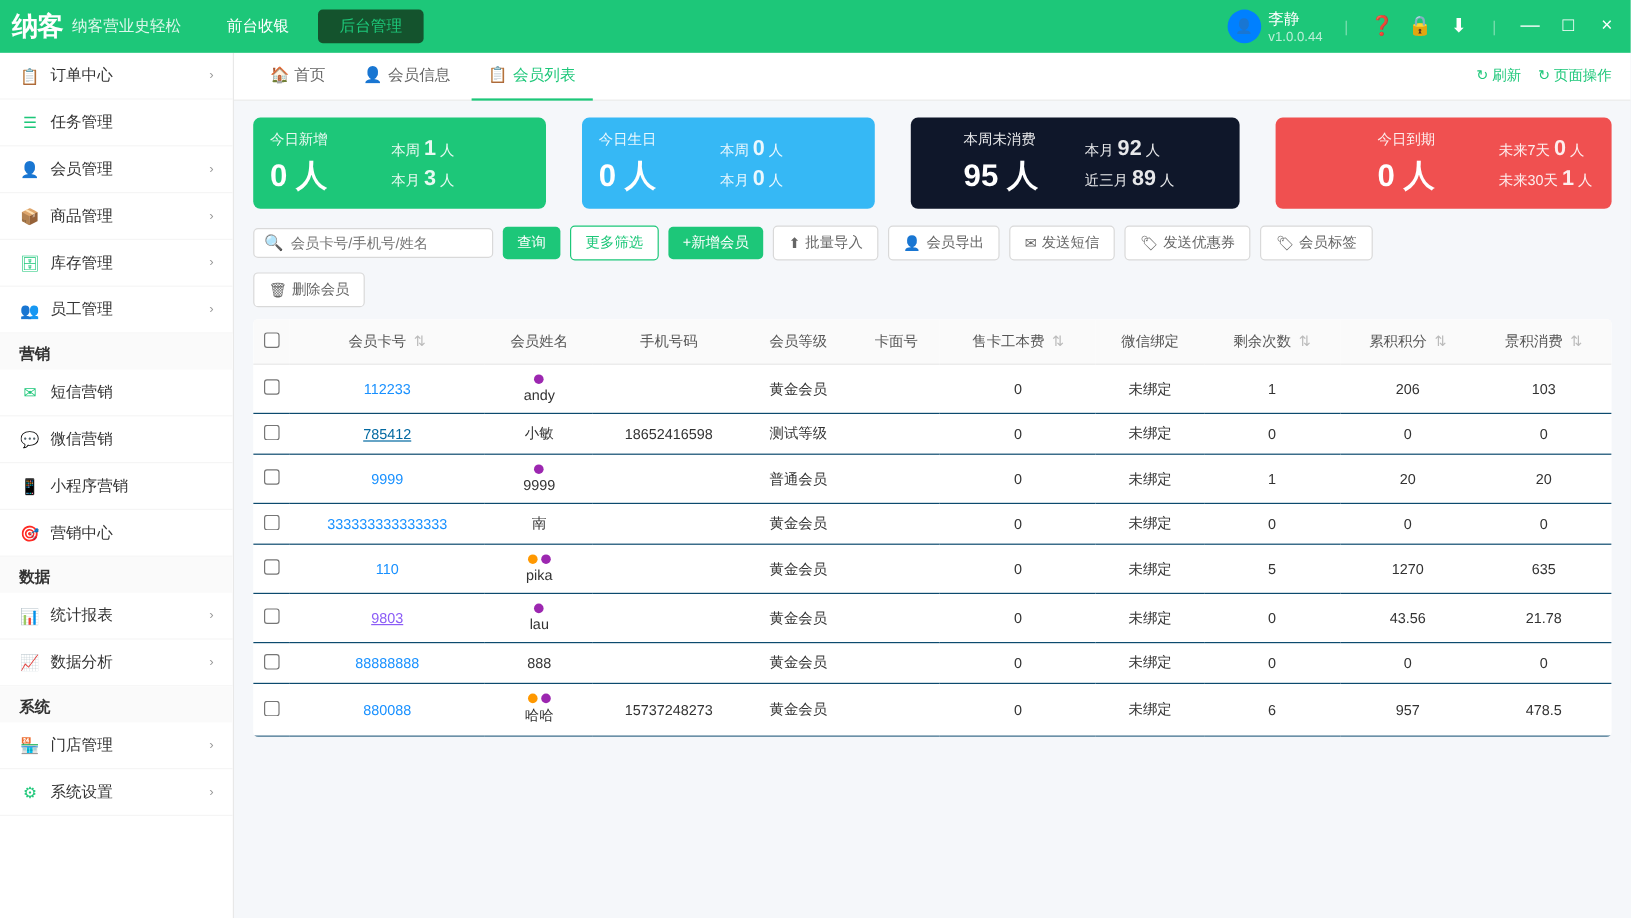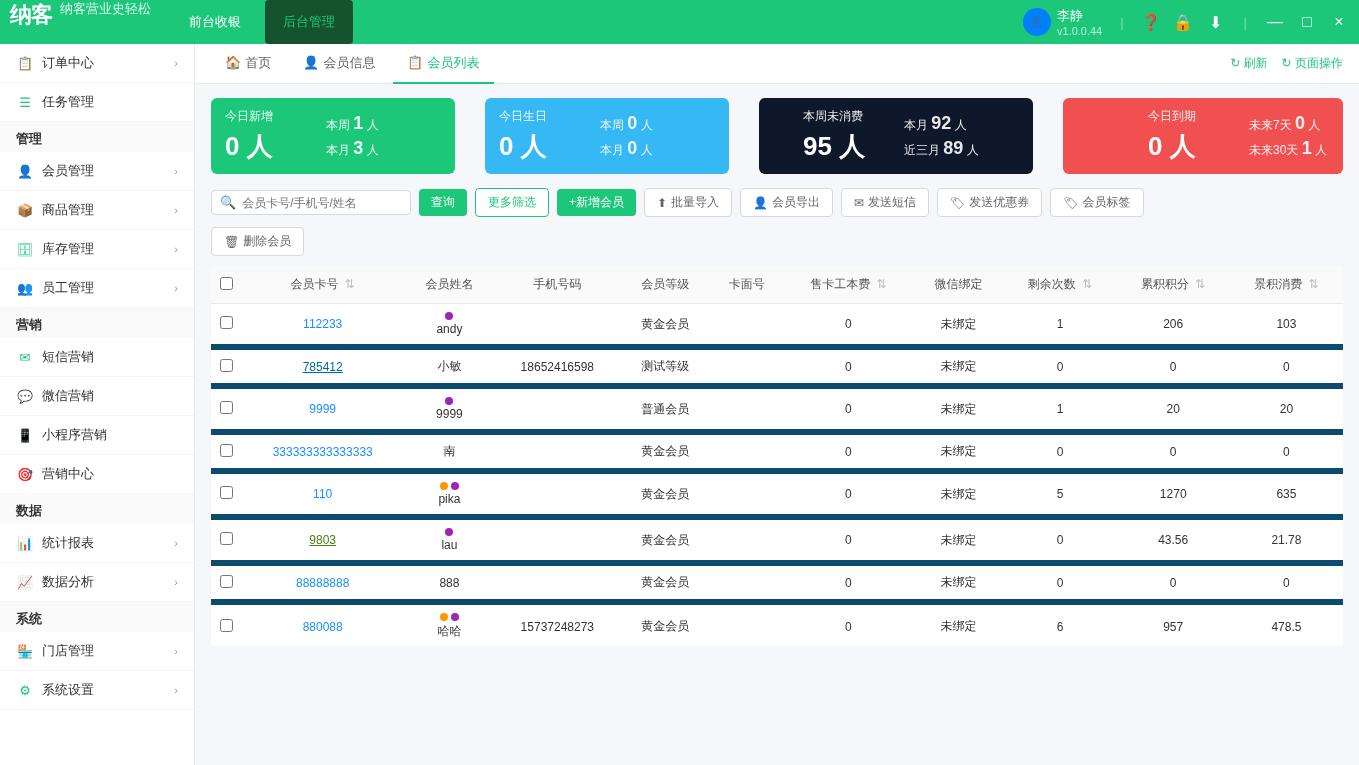--- a/index.html
+++ b/index.html
@@ -3,20 +3,21 @@
   <meta charset="utf-8">
   <style>
     * { margin: 0; padding: 0; box-sizing: border-box; }
     body { font-family: "Microsoft YaHei", Arial, sans-serif; font-size: 13px; background: #f0f2f5; overflow: hidden; width: 1359px; height: 765px; }
 
     
     .title-bar {
       height: 44px;
       background: #1dc779;
       display: flex;
+      align-items: center;
       padding: 0 10px;
       position: relative;
     }
     .title-bar .logo {
       color: white;
       font-size: 22px;
       font-weight: bold;
       margin-right: 8px;
       letter-spacing: -1px;
     }
@@ -189,21 +190,21 @@
     thead th {
       background: #fafafa;
       padding: 10px 8px;
       text-align: center;
       color: #555;
       font-weight: normal;
       border-bottom: 1px solid #e8e8e8;
       white-space: nowrap;
     }
     thead th .sort-icon { color: #bbb; margin-left: 3px; }
-    tbody tr { border-bottom: 6px solid #0c4a6e; }
+    tbody tr { border-bottom: 1px solid #0c4a6e; }
     tbody td { padding: 8px 8px; text-align: center; color: #333; }
     tbody td.link { color: #1890ff; cursor: pointer; }
     .avatar-dot { width: 8px; height: 8px; border-radius: 50%; display: inline-block; }
     .member-name { display: flex; flex-direction: column; align-items: center; gap: 2px; }
     .member-dots { display: flex; gap: 3px; }
     .checkbox-cell { width: 30px; }
     input[type="checkbox"] { cursor: pointer; }
 
     
     .table-scroll { max-height: 380px; overflow-y: auto; }
@@ -242,21 +243,20 @@
   <div class="sidebar">
     <div class="sidebar-item">
       <span class="icon">📋</span>
       <span>订单中心</span>
       <span class="arrow">›</span>
     </div>
     <div class="sidebar-item">
       <span class="icon">☰</span>
       <span>任务管理</span>
     </div>
-    <div class="sidebar-category">管理</div>
     <div class="sidebar-item">
       <span class="icon">👤</span>
       <span>会员管理</span>
       <span class="arrow">›</span>
     </div>
     <div class="sidebar-item">
       <span class="icon">📦</span>
       <span>商品管理</span>
       <span class="arrow">›</span>
     </div>
@@ -533,21 +533,21 @@
                   <td>黄金会员</td>
                   <td></td>
                   <td>0</td>
                   <td>未绑定</td>
                   <td>5</td>
                   <td>1270</td>
                   <td>635</td>
                 </tr>
                 <tr>
                   <td class="checkbox-cell"><input type="checkbox" style=""></td>
-                  <td class="link" style="color: #4d7c0f; text-decoration: underline;">9803</td>
+                  <td class="link" style="color: #8b5cf6; text-decoration: underline;">9803</td>
                   <td>
                     <div class="member-name">
                       <div class="member-dots">
                         <span class="avatar-dot" style="background: rgb(156, 39, 176);"></span>
                       </div>
                       <span>lau</span>
                     </div>
                   </td>
                   <td></td>
                   <td>黄金会员</td>

